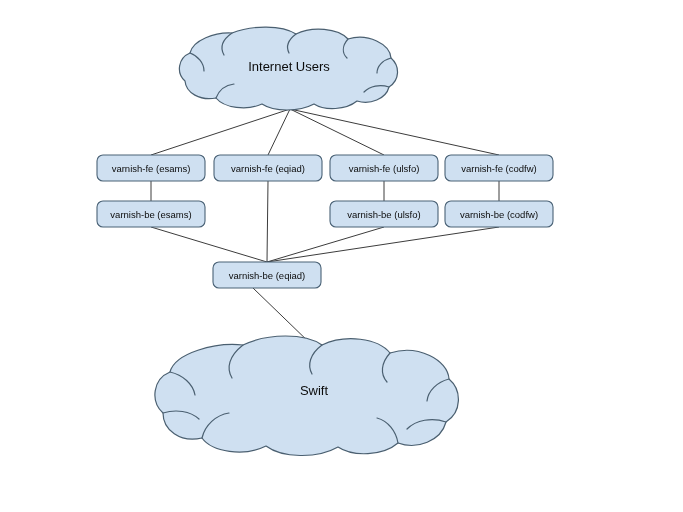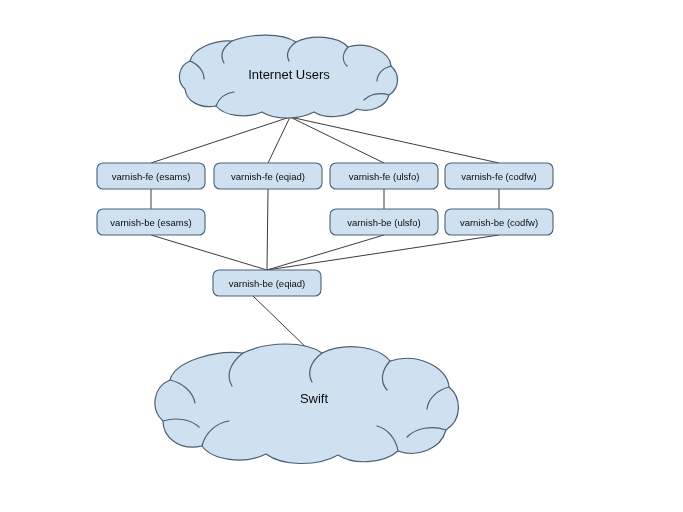--- a/index.html
+++ b/index.html
@@ -2,21 +2,21 @@
 <html><head>
 <meta charset="utf-8">
 <style>
   html,body{margin:0;padding:0;background:#ffffff;}
   body{
     width:683px;height:512px;
     font-family:"Liberation Sans", sans-serif;
     overflow:hidden;
     position:relative;
   }
-  #stage{position:absolute;left:0;top:8px;width:683px;height:436px;}
+  #stage{position:absolute;left:0;top:0;width:683px;height:436px;}
   svg#diagram{position:absolute;left:0;top:0;width:683px;height:512px;display:block;}
   .cloud-shape{fill:#cfe0f1;stroke:#4a5f70;stroke-width:1.2;stroke-linejoin:round;}
   .cloud-detail{fill:none;stroke:#4a5f70;stroke-width:1.2;stroke-linecap:round;}
   .edge{stroke:#3c3c3c;stroke-width:1;fill:none;}
   .node-box{fill:#cfe0f1;stroke:#4a6276;stroke-width:1.1;}
   .node-label{
     font-family:"Liberation Sans", sans-serif;
     font-size:9.5px;
     fill:#0b0b0b;
     text-anchor:middle;

